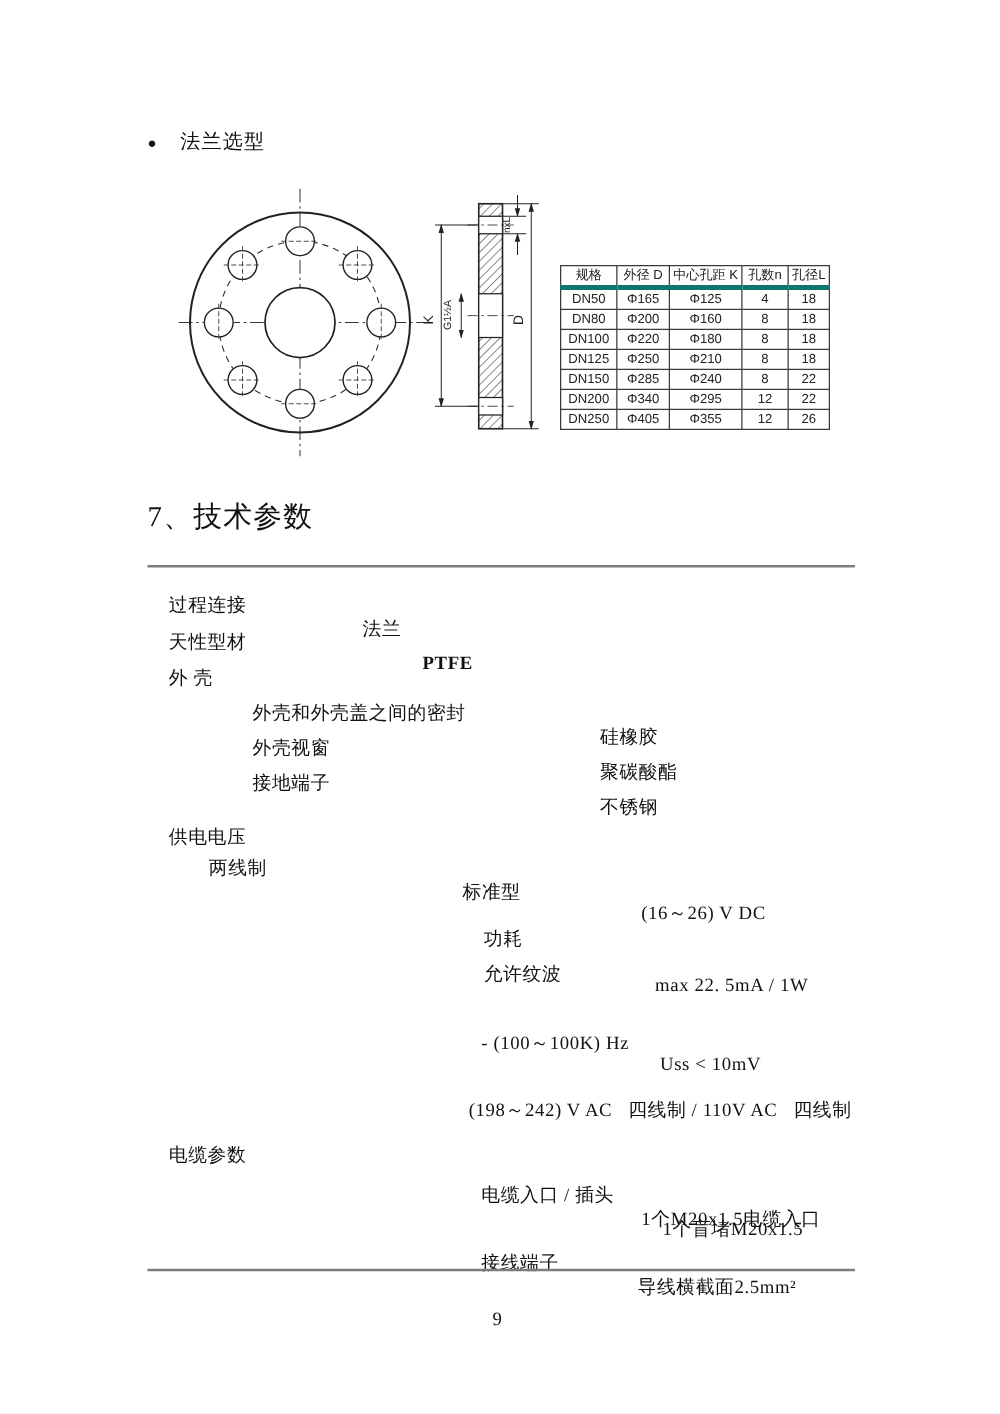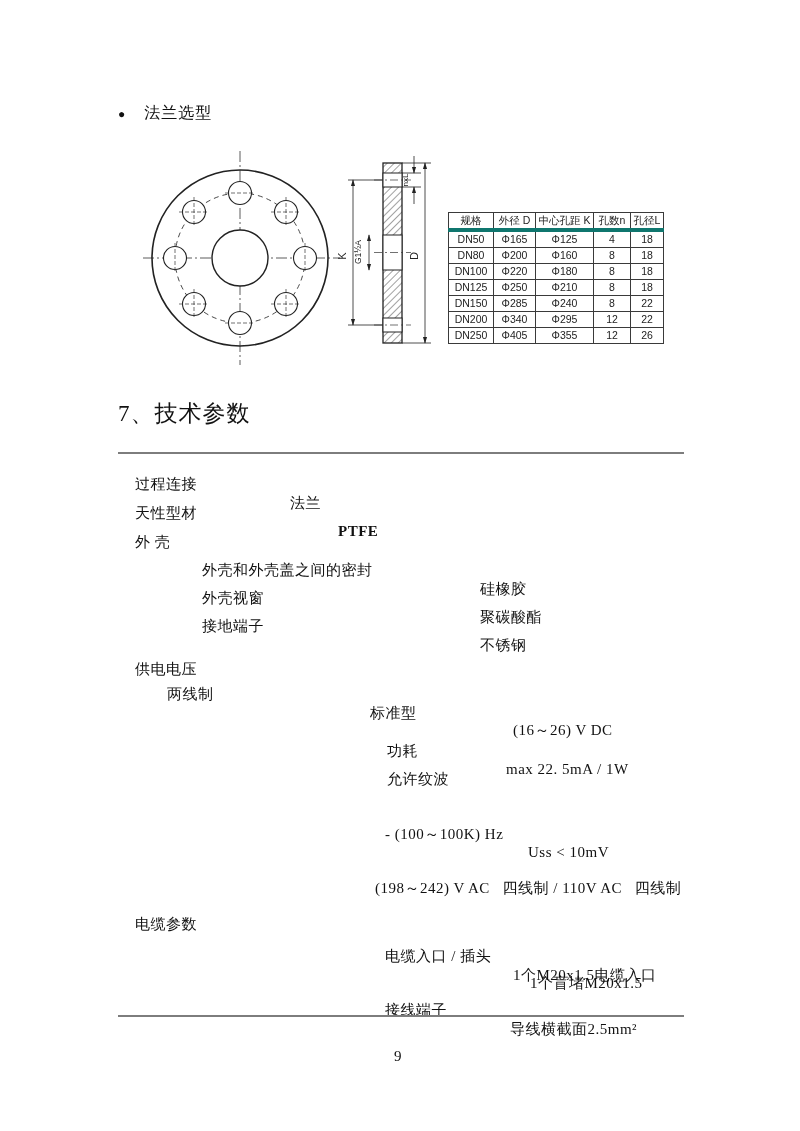--- a/index.html
+++ b/index.html
@@ -211,21 +211,21 @@
   <div class="line" style="left:118px;top:643px;">
     <span>供电电压</span>
   </div>
   <div class="line" style="left:150px;top:668px;">
     <span>两线制</span>
     <span class="val" style="left:220px;">标准型</span>
     <span class="val" style="left:363px;">(16～26) V DC</span>
   </div>
   <div class="line" style="left:370px;top:725px;">
     <span>功耗</span>
-    <span class="val" style="left:136px;">max 22. 5mA / 1W</span>
+    <span class="val" style="left:154px;margin-top:20px;">max 22. 5mA / 1W</span>
   </div>
   <div class="line" style="left:370px;top:753px;">
     <span>允许纹波</span>
   </div>
   <div class="line" style="left:368px;top:808px;">
     <span>- (100～100K) Hz</span>
     <span class="val" style="left:160px;">Uss &lt; 10mV</span>
   </div>
   <div class="line" style="left:358px;top:862px;text-align:center;">
     <span>(198～242) V AC   四线制 / 110V AC   四线制</span>

